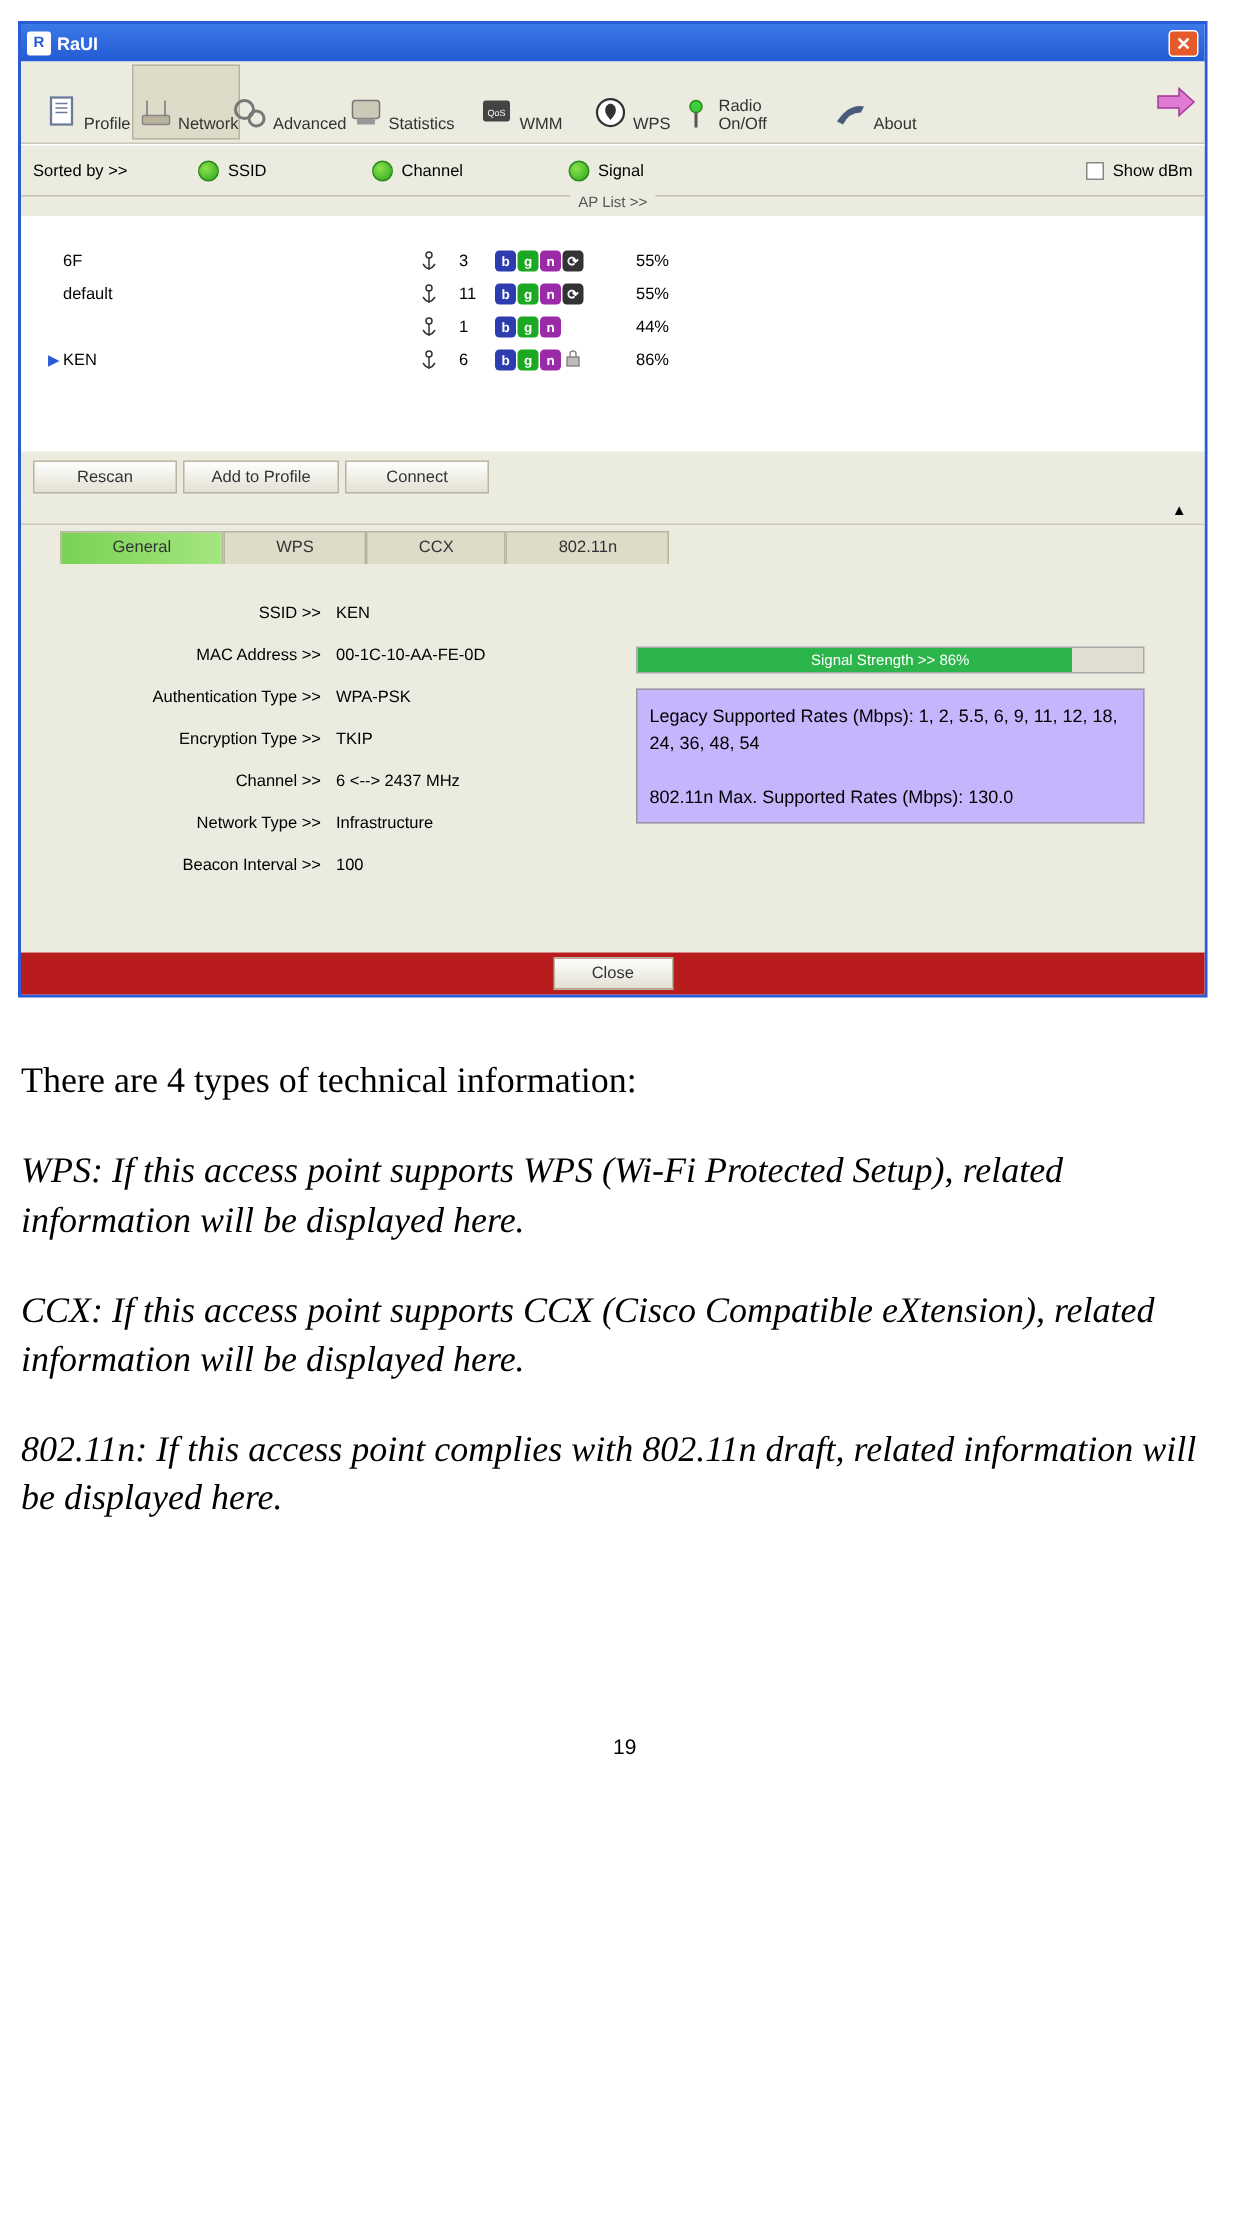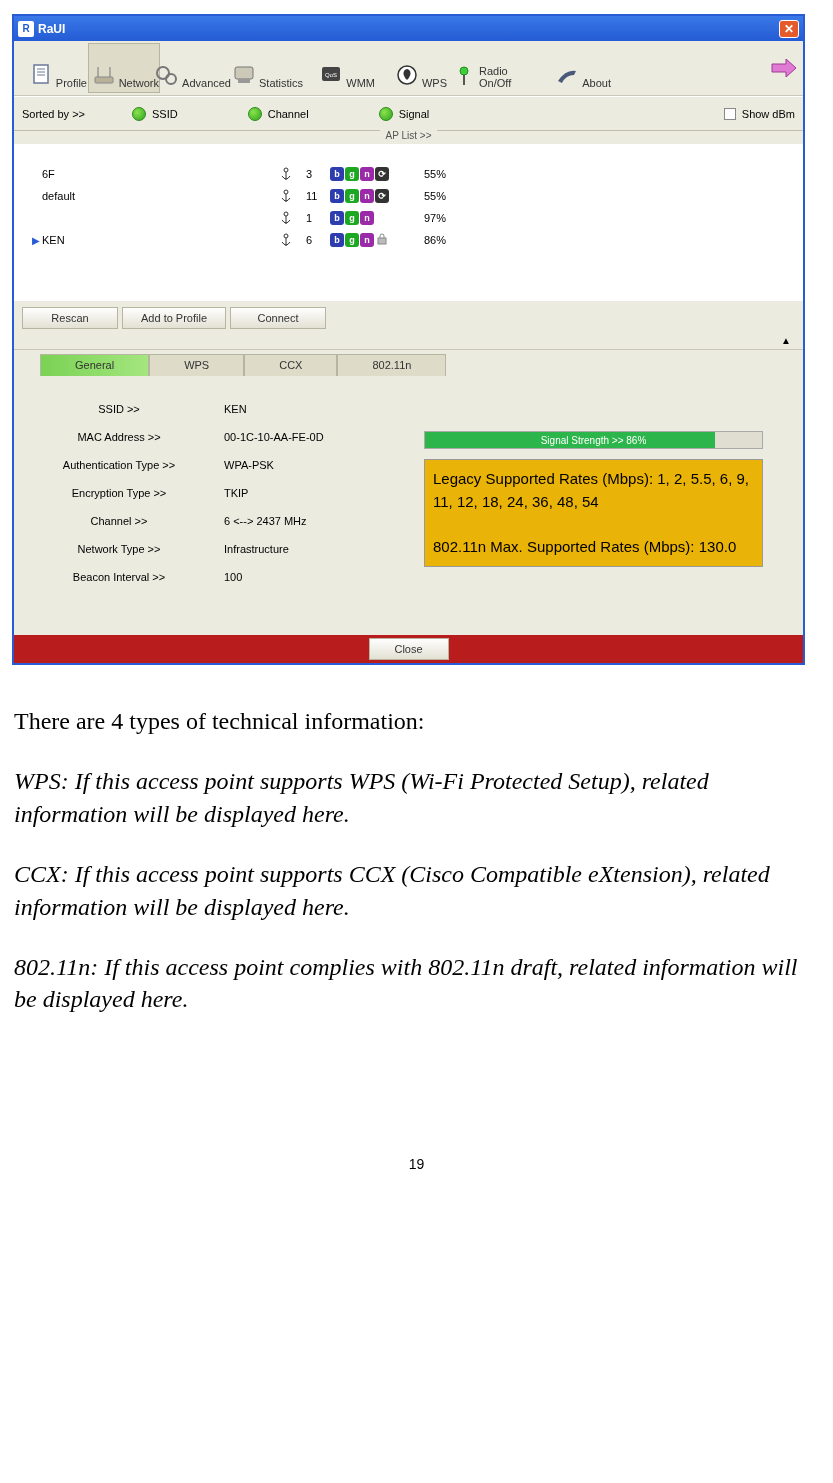--- a/index.html
+++ b/index.html
@@ -40,24 +40,24 @@
   .winbtn{height:22px;padding:0 18px;font-size:11px;background:linear-gradient(#fefefe,#e3e1d3);border:1px solid #b7b4a0;color:#333;min-width:96px;text-align:center;line-height:20px}
   .collapse{height:14px;background:#ecebe0;display:flex;justify-content:flex-end;padding-right:12px}
   .collapse span{font-size:10px}
   .tabs{height:26px;background:#ecebe0;display:flex;border-top:1px solid #c9c7b8;padding:4px 10px 0 10px;gap:0}
   .tab{height:22px;padding:0 34px;font-size:11px;color:#333;background:#dedbc9;border:1px solid #b7b4a0;border-bottom:none;line-height:20px}
   .tab:first-child{margin-left:16px}
   .tab.active{background:linear-gradient(90deg,#7ad254,#a4e67f);}
   .detail{height:260px;background:#ecebe0;padding:20px 10px;display:flex}
   .dl{width:400px}
   .dl-row{display:flex;align-items:center;height:28px;font-size:11px}
-  .dl-lbl{width:200px;text-align:center;padding-right:10px}
+  .dl-lbl{width:200px;text-align:right;padding-right:10px}
   .dr{flex:1;padding:36px 30px 0 0}
   .sig-strip{height:18px;display:flex;align-items:center;justify-content:center;color:#fff;font-size:10px;background:linear-gradient(90deg,#2bb54a 0%,#2bb54a 86%,#e0ded0 86%);border:1px solid #aaa}
-  .rates-box{margin-top:10px;border:1px solid #999;background:#eab308;padding:8px;font-size:15px;line-height:1.5}
+  .rates-box{margin-top:10px;border:1px solid #999;background:#c4b5fd;padding:8px;font-size:12px;line-height:1.5}
   .closebar{height:28px;background:#b91c1c;display:flex;justify-content:center;align-items:center}
   
   .doc{padding:40px 14px 0 14px;font-family:"Times New Roman",serif;font-size:24px;line-height:1.35}
   .doc p{margin-bottom:28px}
   .doc .it{font-style:italic}
   .pgnum{text-align:center;font-family:Arial;font-size:14px;margin-top:140px;padding-bottom:10px}
   .anchor-ico{width:12px;height:14px}
 </style>
 </head>
 <body>
@@ -226,21 +226,21 @@
             <line x1="6" y1="5" x2="6" y2="13" stroke="#333"></line>
             <path d="M2 9 Q6 15 10 9" fill="none" stroke="#333"></path>
           </svg>
         </span>
      <span class="c-ch">1</span>
      <span class="badges">
           <span class="bdg bb">b</span>
           <span class="bdg bg">g</span>
           <span class="bdg bn">n</span>
         </span>
-     <span class="c-pct">97%</span>
+     <span class="c-pct">44%</span>
      <span class="sigbar"><span class="sigbar-fill" style="width:44%"></span></span>
    </div>
       <div class="row">
      <span class="sel-arrow">▶</span>
      <span class="c-ssid">KEN</span>
      <span class="c-anch">
           <svg class="anchor-ico" viewBox="0 0 12 14">
             <circle cx="6" cy="3" r="2" fill="none" stroke="#333"></circle>
             <line x1="6" y1="5" x2="6" y2="13" stroke="#333"></line>
             <path d="M2 9 Q6 15 10 9" fill="none" stroke="#333"></path>

